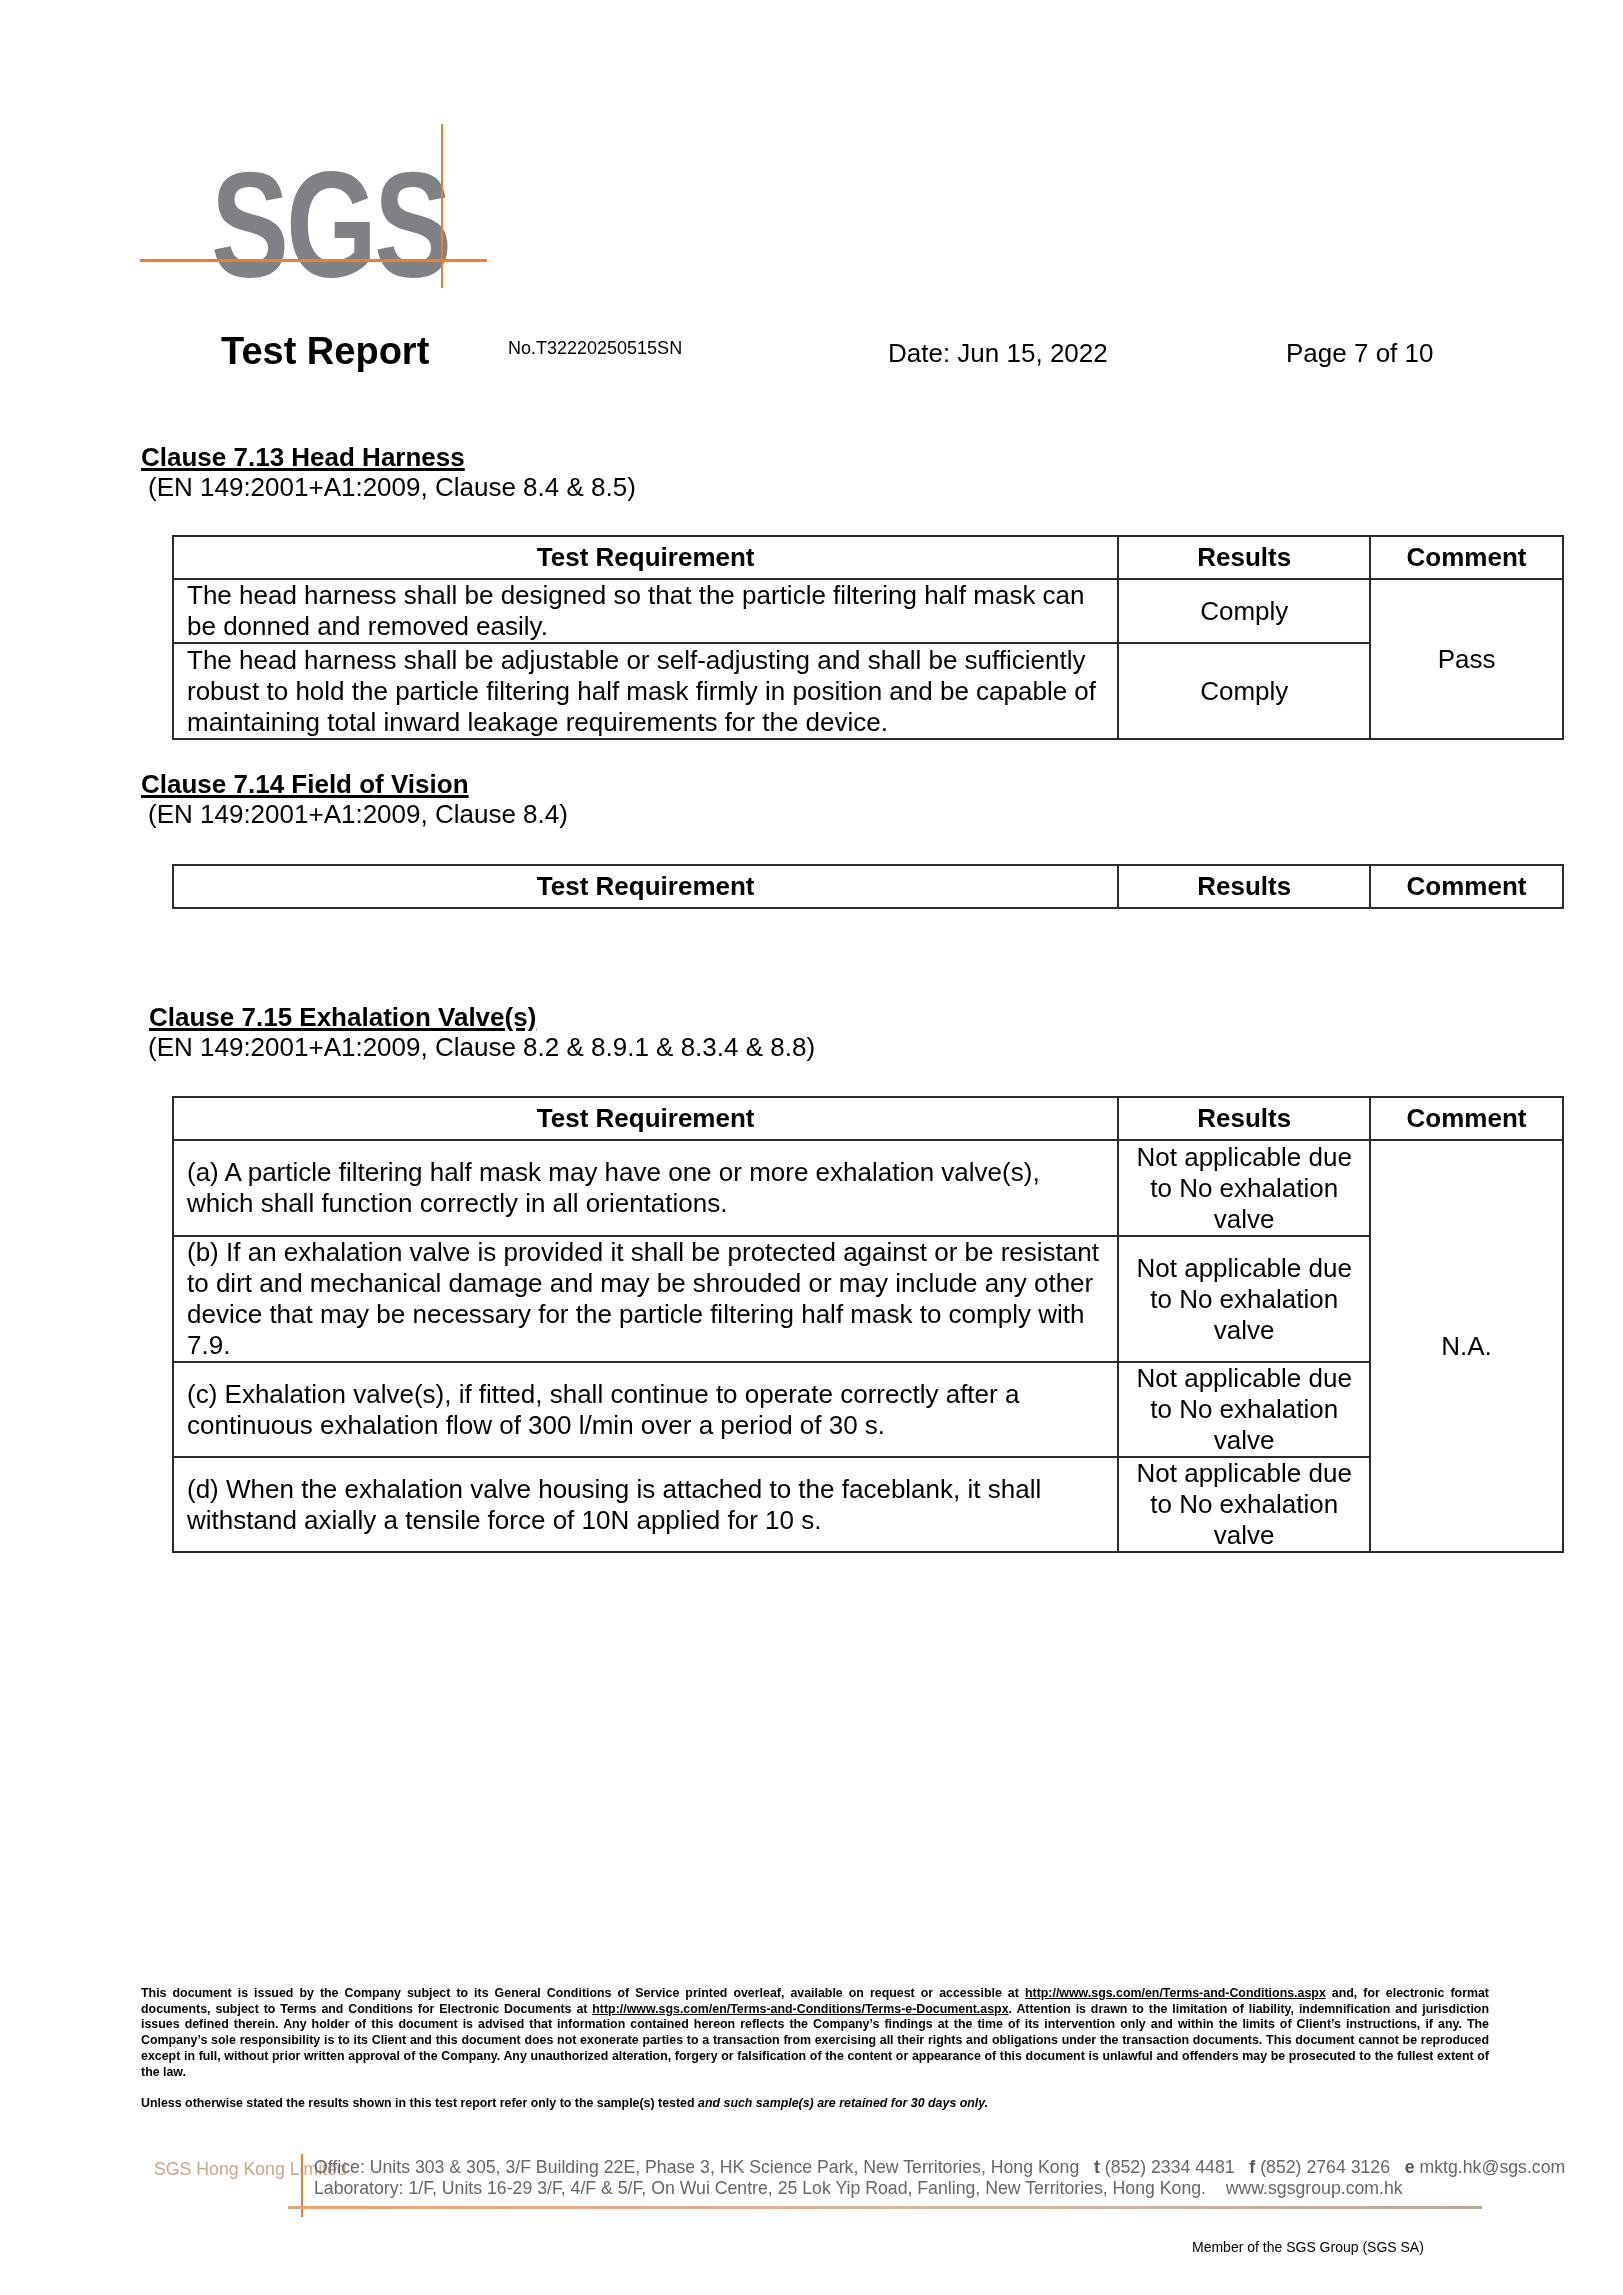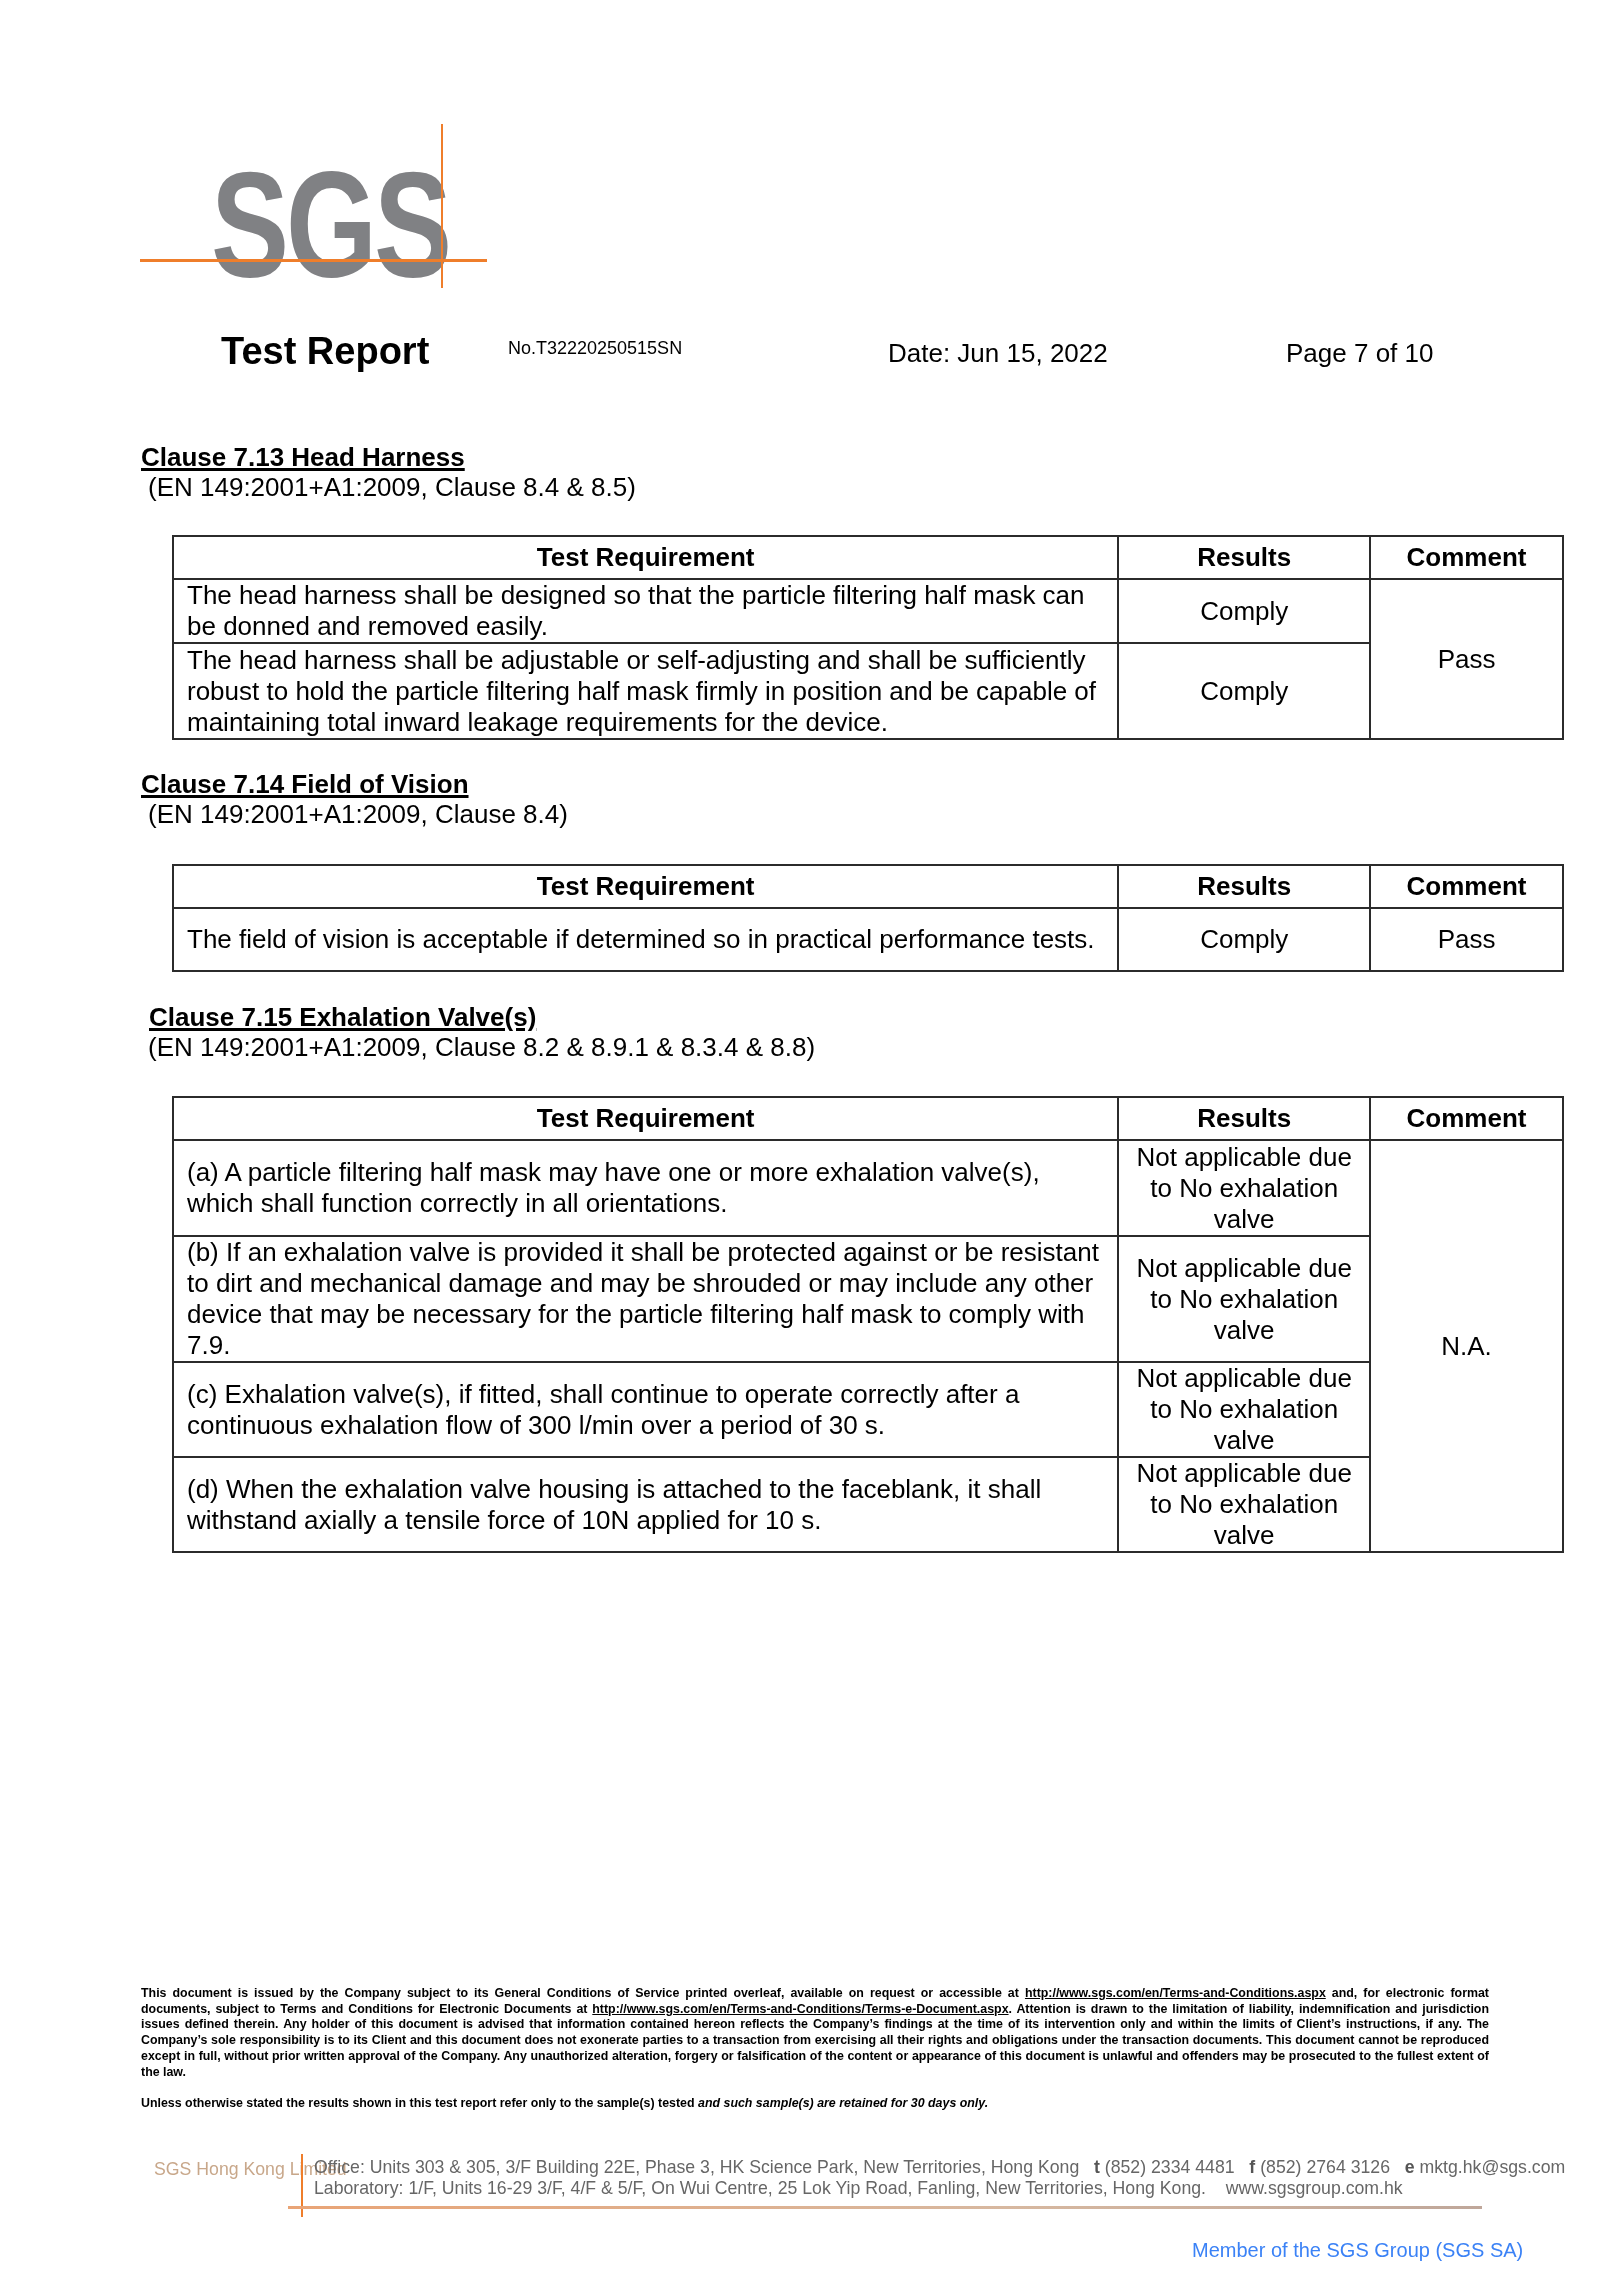--- a/index.html
+++ b/index.html
@@ -41,21 +41,21 @@
   .retention { position: absolute; left: 141px; top: 2096px; font-size: 12.4px; font-weight: bold; }
   .retention i { font-style: italic; }
 
   
   .company { position: absolute; left: 154px; top: 2159px; font-size: 17.7px; color: #c8a78a; }
   .addr-bar { position: absolute; left: 301px; top: 2154px; width: 2px; height: 63px; background: #ef7e2b; }
   .addr { position: absolute; left: 314px; font-size: 17.7px; color: #666; white-space: nowrap; }
   .addr b { color: #555; }
   .addr-line { position: absolute; left: 288px; top: 2206px; width: 1194px; height: 2.6px;
                background: linear-gradient(to right, #e9a476, #d7b8a0 60%, #bfa79a); }
-  .member { position: absolute; left: 1192px; top: 2239px; font-size: 20px; color: #3b82f6; }
+  .member { position: absolute; left: 1192px; top: 2239px; font-size: 14px; color: #000000; }
 </style>
 </head>
 <body>
 
 <div class="logo">
   <div class="logo-text">SGS</div>
   <div class="logo-hline"></div>
   <div class="logo-vline"></div>
 </div>
 
@@ -98,25 +98,20 @@
   <colgroup>
       <col class="c1">
       <col class="c2">
       <col class="c3">
     </colgroup>
   <tbody>
       <tr>
     <th>Test Requirement</th>
     <th>Results</th>
     <th>Comment</th>
-  </tr>
-  <tr style="height:63px;">
-    <td class="req">The field of vision is acceptable if determined so in practical performance tests.</td>
-    <td class="res">Comply</td>
-    <td class="com">Pass</td>
   </tr>
 </tbody>
   </table>
 
 <div class="clause-title" style="top:1002px;margin-left:8px;">Clause 7.15 Exhalation Valve(s)</div>
 <div class="clause-ref" style="top:1032px;">(EN 149:2001+A1:2009, Clause 8.2 &amp; 8.9.1 &amp; 8.3.4 &amp; 8.8)</div>
 <table class="rt" style="top:1096px;">
   <colgroup>
       <col class="c1">
       <col class="c2">

